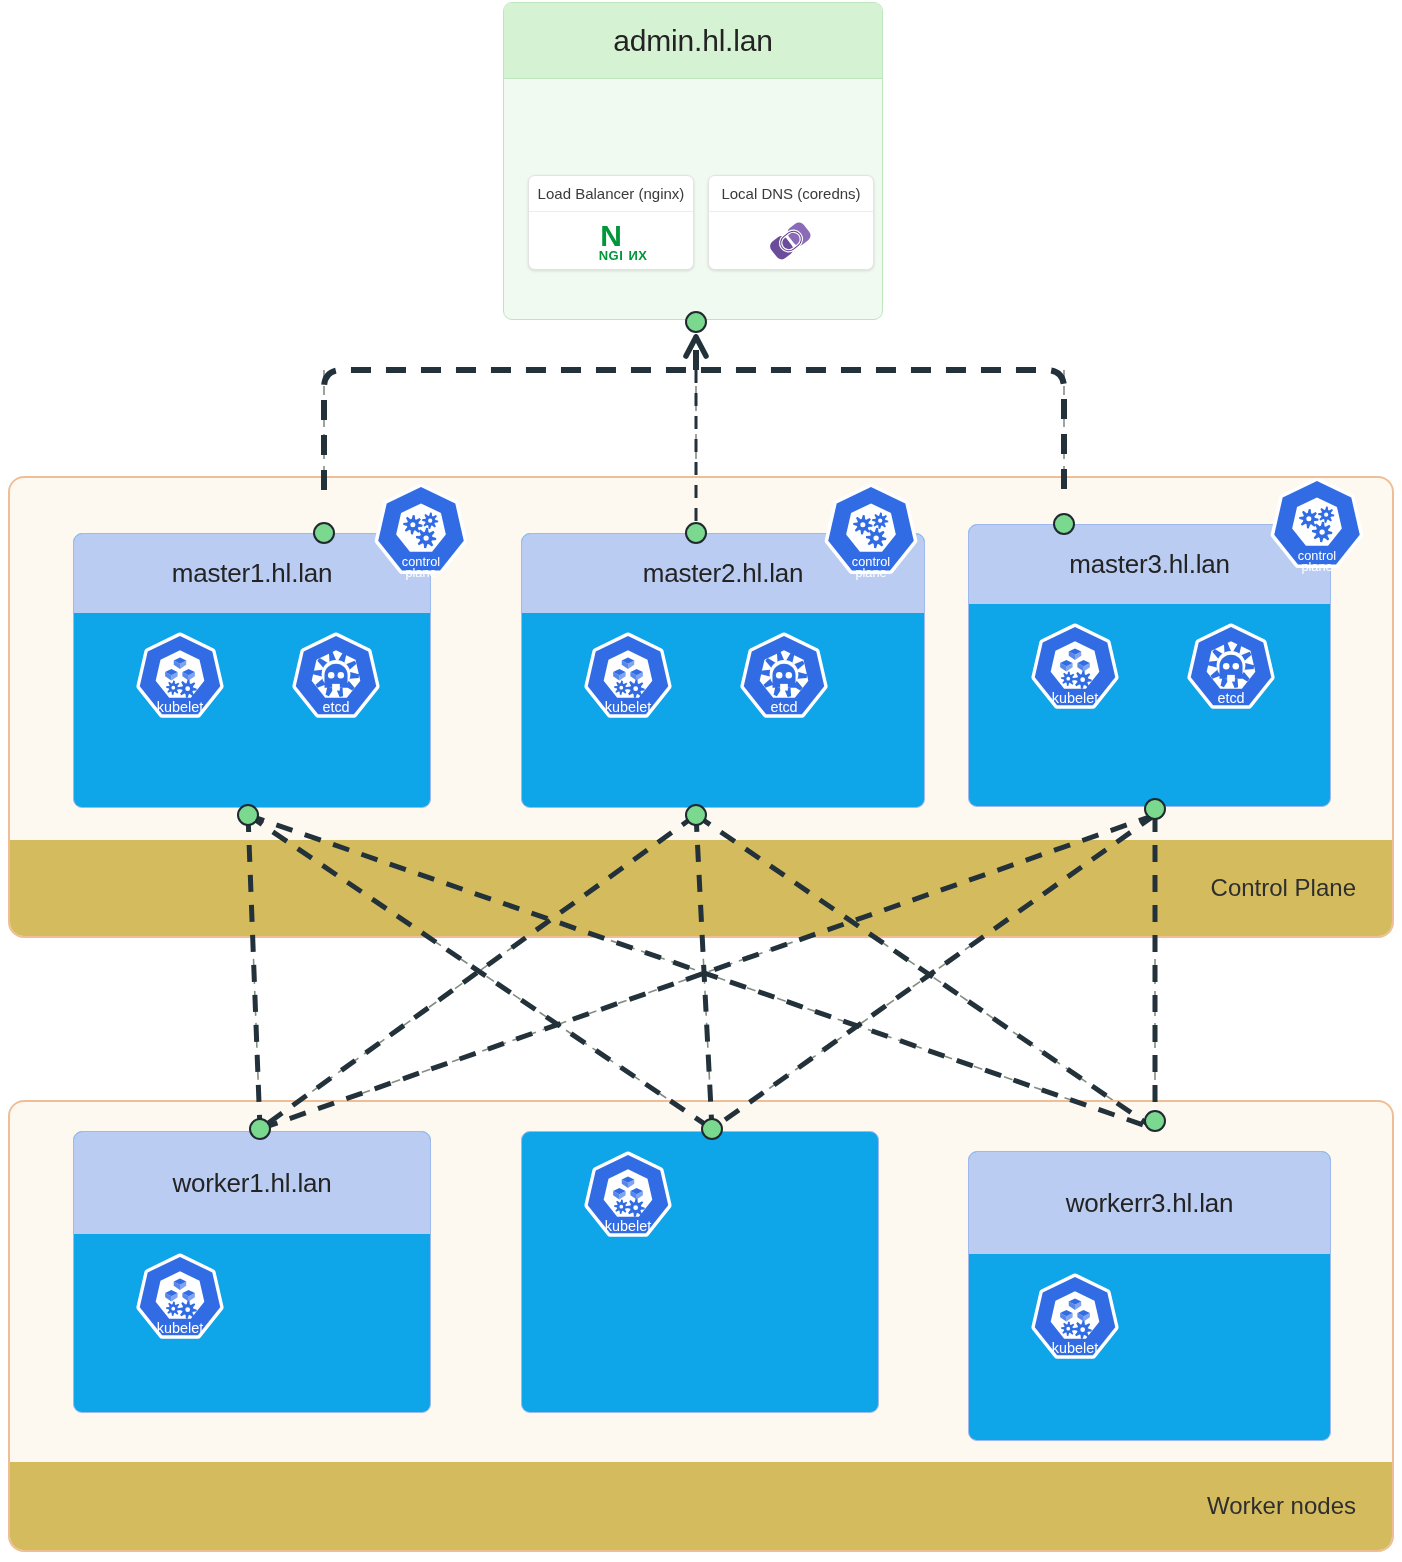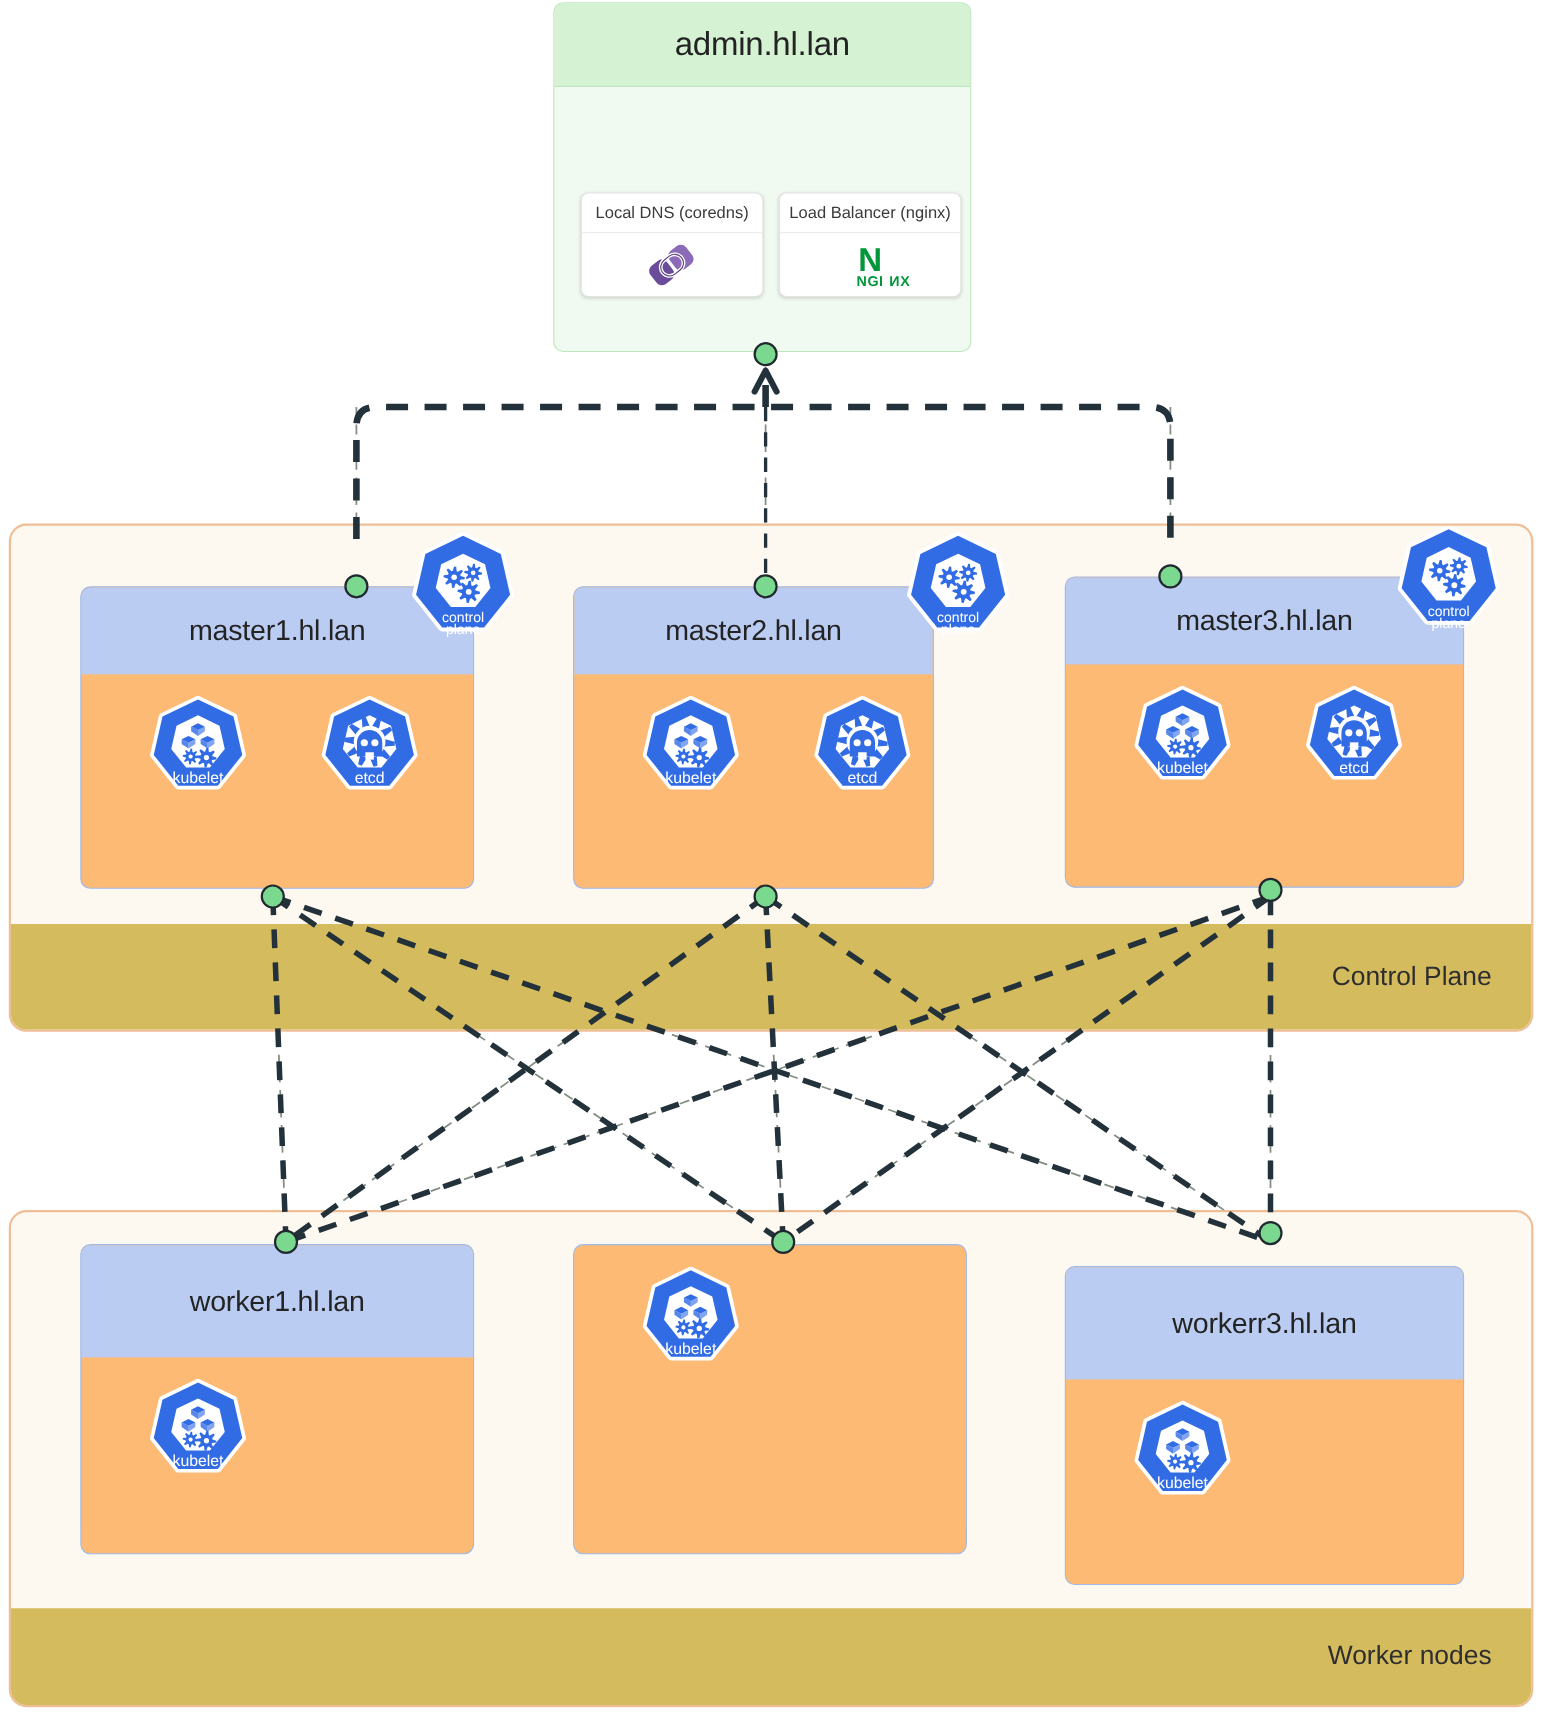--- a/index.html
+++ b/index.html
@@ -111,21 +111,21 @@
   .band-label{
     font-size:24px;
     color:#2E2E2E;
   }
 
   
   .node{
     position:absolute;
     border:1px solid #9EB9EC;
     border-radius:9px;
-    background:#fdba74;
+    background:#0ea5e9;
     box-sizing:border-box;
     overflow:hidden;
     z-index:3;
   }
   .node-head{
     background:#BACCF2;
     display:flex;
     align-items:center;
     justify-content:center;
     box-sizing:border-box;
@@ -194,44 +194,44 @@
     </g>
   </svg>
 
   <div class="admin-box">
     <div class="admin-head">
       <span class="admin-title">admin.hl.lan</span>
     </div>
     <div class="svc-row">
 
       <div class="svc-card">
+        <div class="svc-card-title">Load Balancer (nginx)</div>
+        <div class="svc-card-body">
+          <svg width="72" height="46" viewBox="0 0 72 46" aria-hidden="true">
+            <text x="36" y="28" text-anchor="middle" font-family="Liberation Sans, sans-serif" font-size="30" font-weight="bold" fill="#019639">N</text>
+            <text x="36" y="42" text-anchor="middle" font-family="Liberation Sans, sans-serif" font-size="13" font-weight="bold" fill="#019639" letter-spacing="0.5">NGI</text>
+            <text x="36" y="42" text-anchor="middle" font-family="Liberation Sans, sans-serif" font-size="13" font-weight="bold" fill="#019639" letter-spacing="0.5" transform="translate(27,0)">ИX</text>
+          </svg>
+        </div>
+      </div>
+
+      <div class="svc-card">
         <div class="svc-card-title">Local DNS (coredns)</div>
         <div class="svc-card-body">
           <svg width="50" height="48" viewBox="0 0 50 48" aria-hidden="true">
             <g transform="rotate(-38 25 24)">
               <rect x="4" y="13" width="19" height="21" rx="6" fill="#6B4C9A"></rect>
               <rect x="26" y="13" width="19" height="21" rx="6" fill="#8B6BB8"></rect>
               <rect x="14" y="16" width="22" height="16" rx="8" fill="none" stroke="#ffffff" stroke-width="3.4"></rect>
               <rect x="14" y="16" width="22" height="16" rx="8" fill="none" stroke="#5A3E86" stroke-width="1"></rect>
             </g>
           </svg>
         </div>
       </div>
 
-      <div class="svc-card">
-        <div class="svc-card-title">Load Balancer (nginx)</div>
-        <div class="svc-card-body">
-          <svg width="72" height="46" viewBox="0 0 72 46" aria-hidden="true">
-            <text x="36" y="28" text-anchor="middle" font-family="Liberation Sans, sans-serif" font-size="30" font-weight="bold" fill="#019639">N</text>
-            <text x="36" y="42" text-anchor="middle" font-family="Liberation Sans, sans-serif" font-size="13" font-weight="bold" fill="#019639" letter-spacing="0.5">NGI</text>
-            <text x="36" y="42" text-anchor="middle" font-family="Liberation Sans, sans-serif" font-size="13" font-weight="bold" fill="#019639" letter-spacing="0.5" transform="translate(27,0)">ИX</text>
-          </svg>
-        </div>
-      </div>
-
     </div>
   </div>
 
   <div class="zone" id="zone-cp">
     <div class="band" id="band-cp">
       <span class="band-label">Control Plane</span>
     </div>
   </div>
 
   <div class="zone" id="zone-wk">
@@ -283,21 +283,21 @@
             <path d="M38 44a12 12 0 0 1 24 0v13H38z" fill="#326CE5"></path>
             <circle cx="45" cy="44" r="3.4" fill="#fff"></circle>
             <circle cx="55" cy="44" r="3.4" fill="#fff"></circle>
             <rect x="46" y="53" width="8" height="7" fill="#fff"></rect>
             <text x="50" y="82" text-anchor="middle" font-family="Liberation Sans, sans-serif" font-size="15" fill="#fff">etcd</text>
           </svg>
         </div>
     </div>
   </div>
 
-  <div class="node master" style="left:521px; top:533px; width:328px; height:275px;">
+  <div class="node master" style="left:521px; top:533px; width:404px; height:275px;">
     <div class="node-head">
       <span class="node-title">master2.hl.lan</span>
     </div>
     <div class="node-body">
       <div class="badge">
           <svg viewBox="0 0 100 100" aria-hidden="true">
             <path d="M50.00 3.00 L83.62 19.19 L91.92 55.57 L68.66 84.74 L31.34 84.74 L8.08 55.57 L16.38 19.19 Z" fill="none" stroke="#fff" stroke-width="7" stroke-linejoin="round"></path>
             <path d="M50.00 3.00 L83.62 19.19 L91.92 55.57 L68.66 84.74 L31.34 84.74 L8.08 55.57 L16.38 19.19 Z" fill="#326CE5"></path>
             <path d="M50.00 18.00 L70.33 27.79 L75.35 49.79 L61.28 67.43 L38.72 67.43 L24.65 49.79 L29.67 27.79 Z" fill="#fff"></path>
             <g fill="#326CE5">

